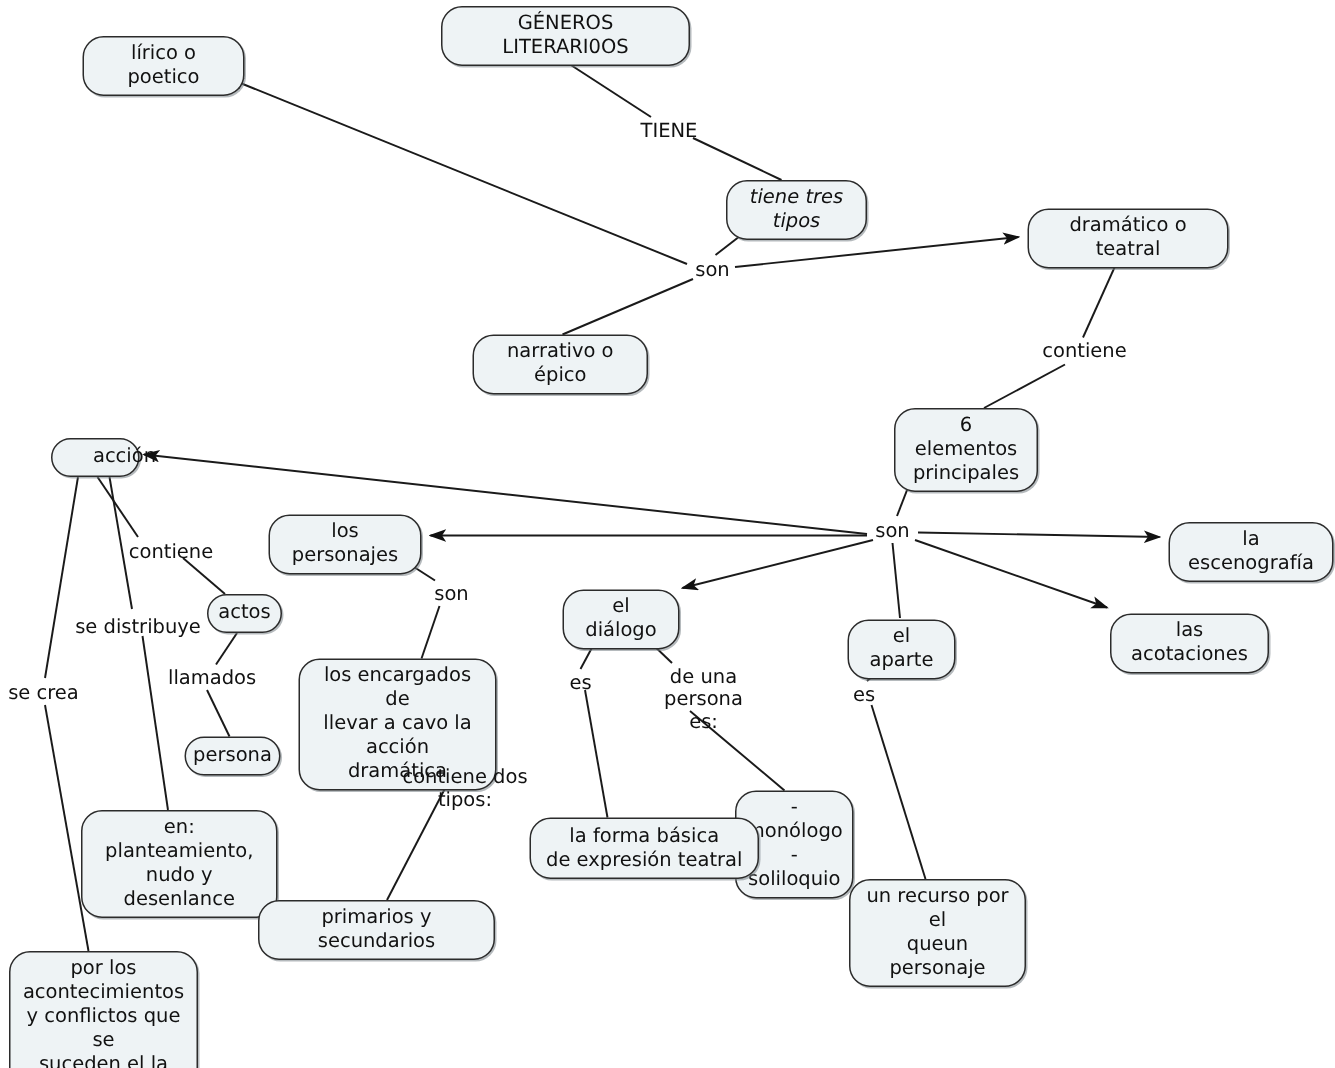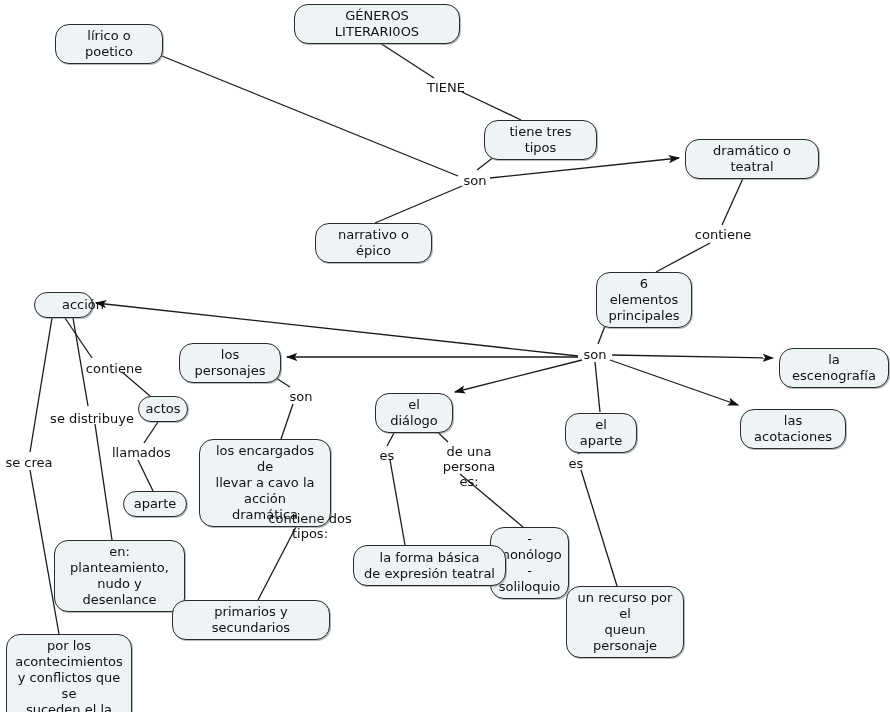--- a/index.html
+++ b/index.html
@@ -93,36 +93,36 @@
         <line x1="390" y1="460" x2="405" y2="545" stroke="#1a1a1a" stroke-width="1.3"></line>
         <line x1="425" y1="420" x2="448" y2="442" stroke="#1a1a1a" stroke-width="1.3"></line>
         <line x1="460" y1="474" x2="523" y2="527" stroke="#1a1a1a" stroke-width="1.3"></line>
         <line x1="594" y1="440" x2="578" y2="454" stroke="#1a1a1a" stroke-width="1.3"></line>
         <line x1="581" y1="470" x2="617" y2="586" stroke="#1a1a1a" stroke-width="1.3"></line>
       </g>
   </svg>
   <div id="nodes-group">
       <div class="node" style="left: 294px; top: 4px; width: 166px; min-height: 26px;">GÉNEROS LITERARI0OS</div>
       <div class="node" style="left: 55px; top: 24px; width: 108px; min-height: 26px;">lírico o poetico</div>
-      <div class="node" style="left: 484px; top: 120px; width: 113px; min-height: 26px;">tiene tres tipos</div>
+      <div class="node" style="left: 484px; top: 120px; width: 94px; min-height: 26px; font-style: italic;">tiene tres tipos</div>
       <div class="node" style="left: 685px; top: 139px; width: 134px; min-height: 26px;">dramático o teatral</div>
       <div class="node" style="left: 315px; top: 223px; width: 117px; min-height: 27px; text-align: center;">narrativo o épico</div>
       <div class="node" style="left: 576px; top: 272px; width: 96px; min-height: 41px; margin-left: 20px;">6 elementos
 principales</div>
       <div class="node" style="left: 34px; top: 292px; width: 57px; min-height: 26px; padding-left: 48px;">acción</div>
       <div class="node" style="left: 179px; top: 343px; width: 102px; min-height: 26px;">los personajes</div>
       <div class="node" style="left: 779px; top: 348px; width: 110px; min-height: 26px;">la escenografía</div>
       <div class="node" style="left: 138px; top: 396px; width: 50px; min-height: 26px;">actos</div>
       <div class="node" style="left: 375px; top: 393px; width: 78px; min-height: 27px;">el diálogo</div>
       <div class="node" style="left: 565px; top: 413px; width: 72px; min-height: 27px;">el aparte</div>
       <div class="node" style="left: 740px; top: 409px; width: 106px; min-height: 27px;">las acotaciones</div>
       <div class="node" style="left: 199px; top: 439px; width: 132px; min-height: 55px;">los encargados de
 llevar a cavo la acción
 dramática</div>
-      <div class="node" style="left: 123px; top: 491px; width: 64px; min-height: 26px;">aparte</div>
+      <div class="node" style="left: 123px; top: 491px; width: 64px; min-height: 26px;">persona</div>
       <div class="node" style="left: 490px; top: 527px; width: 79px; min-height: 41px;">-monólogo
 -soliloquio</div>
       <div class="node" style="left: 54px; top: 540px; width: 131px; min-height: 41px;">en: planteamiento,
 nudo y desenlance</div>
       <div class="node" style="left: 337px; top: 545px; width: 153px; min-height: 41px; margin-left: 16px;">la forma básica
 de expresión teatral</div>
       <div class="node" style="left: 566px; top: 586px; width: 118px; min-height: 41px;">un recurso por el
 queun personaje</div>
       <div class="node" style="left: 172px; top: 600px; width: 158px; min-height: 27px;">primarios y secundarios</div>
       <div class="node" style="left: 6px; top: 634px; width: 126px; min-height: 74px;">por los

